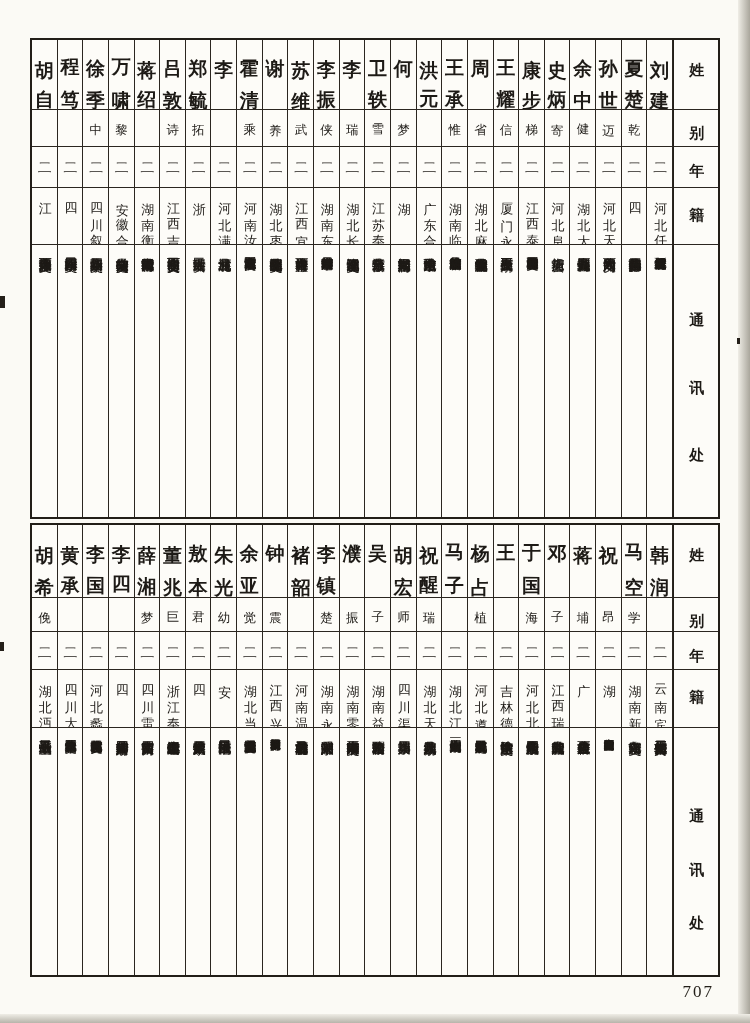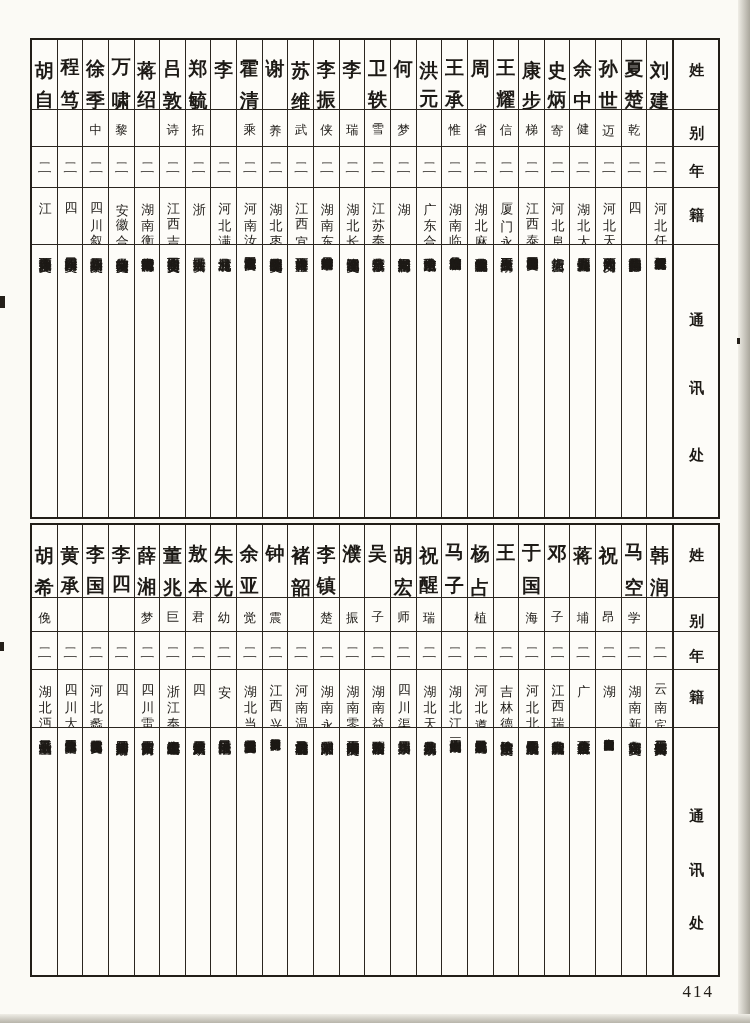--- a/index.html
+++ b/index.html
@@ -967,13 +967,13 @@
       </div>
       <div class="cell r-origin spread">
         <span class="vtext">湖北沔阳</span>
       </div>
       <div class="cell r-addr">
         <span class="vtext">武昌杨泗堂街二十五号</span>
       </div>
     </div>
   </section>
 
-<div class="page-number">414</div>
+<div class="page-number">707</div>
 
 </body></html>

